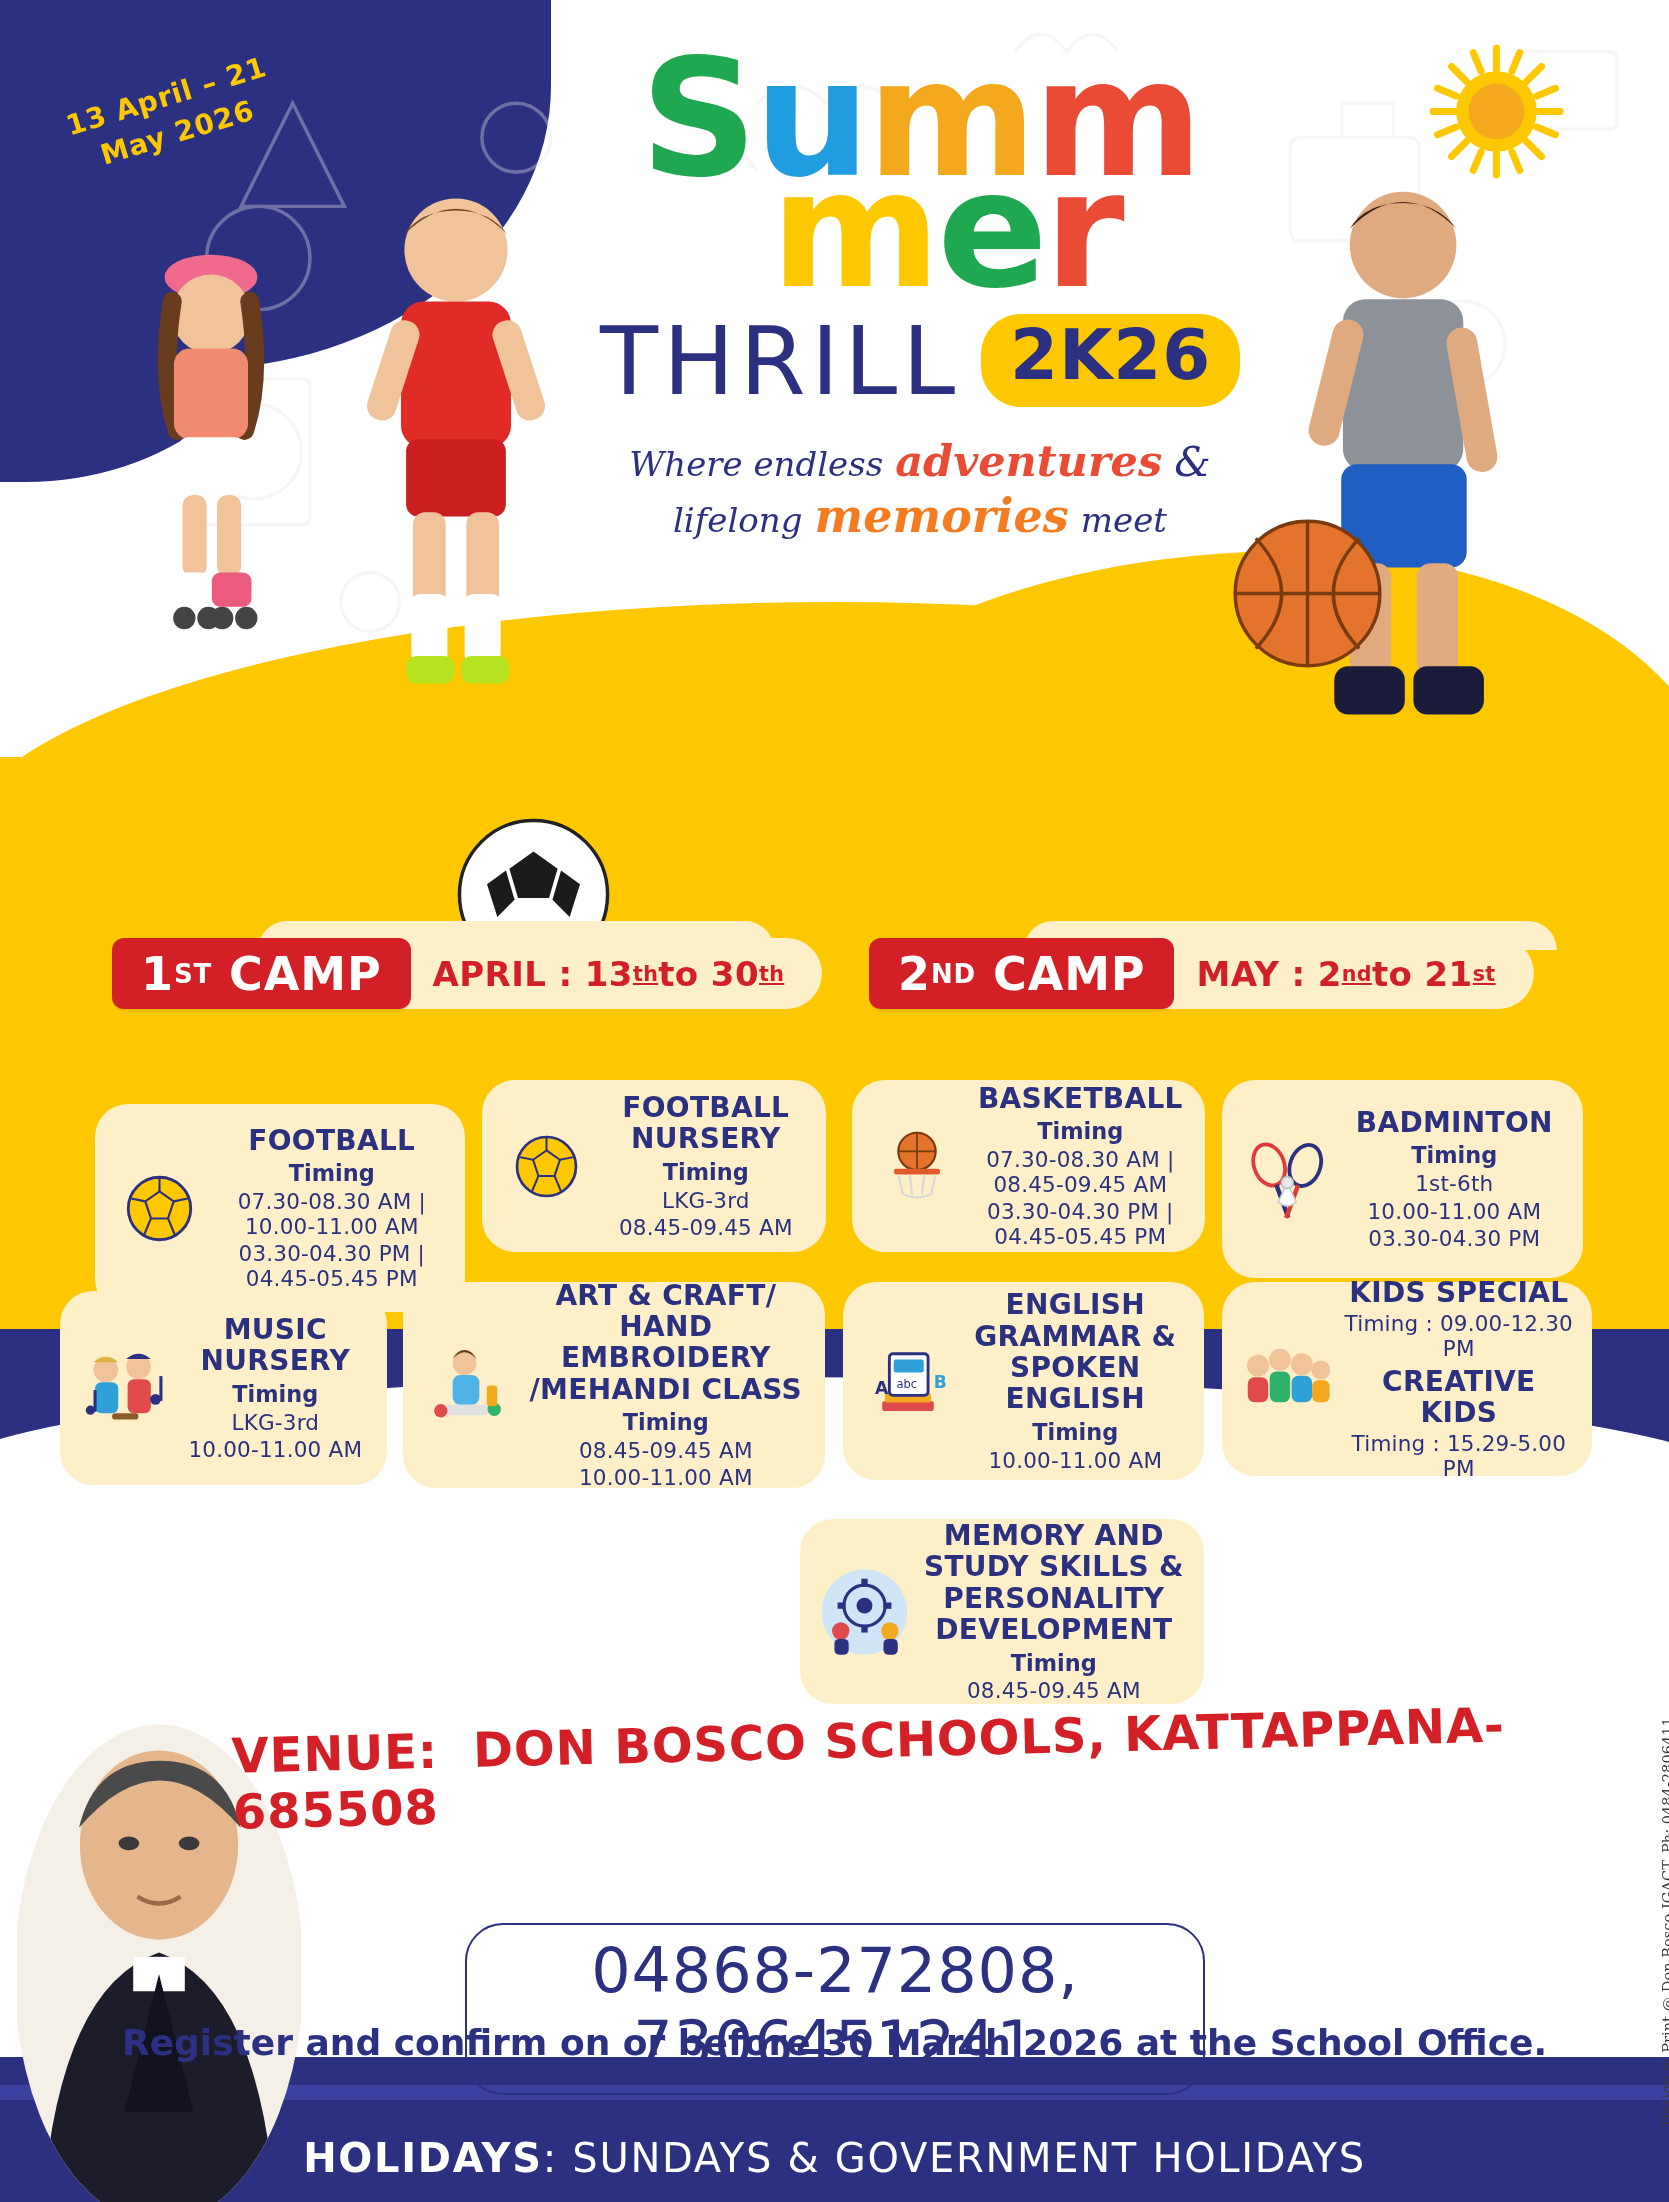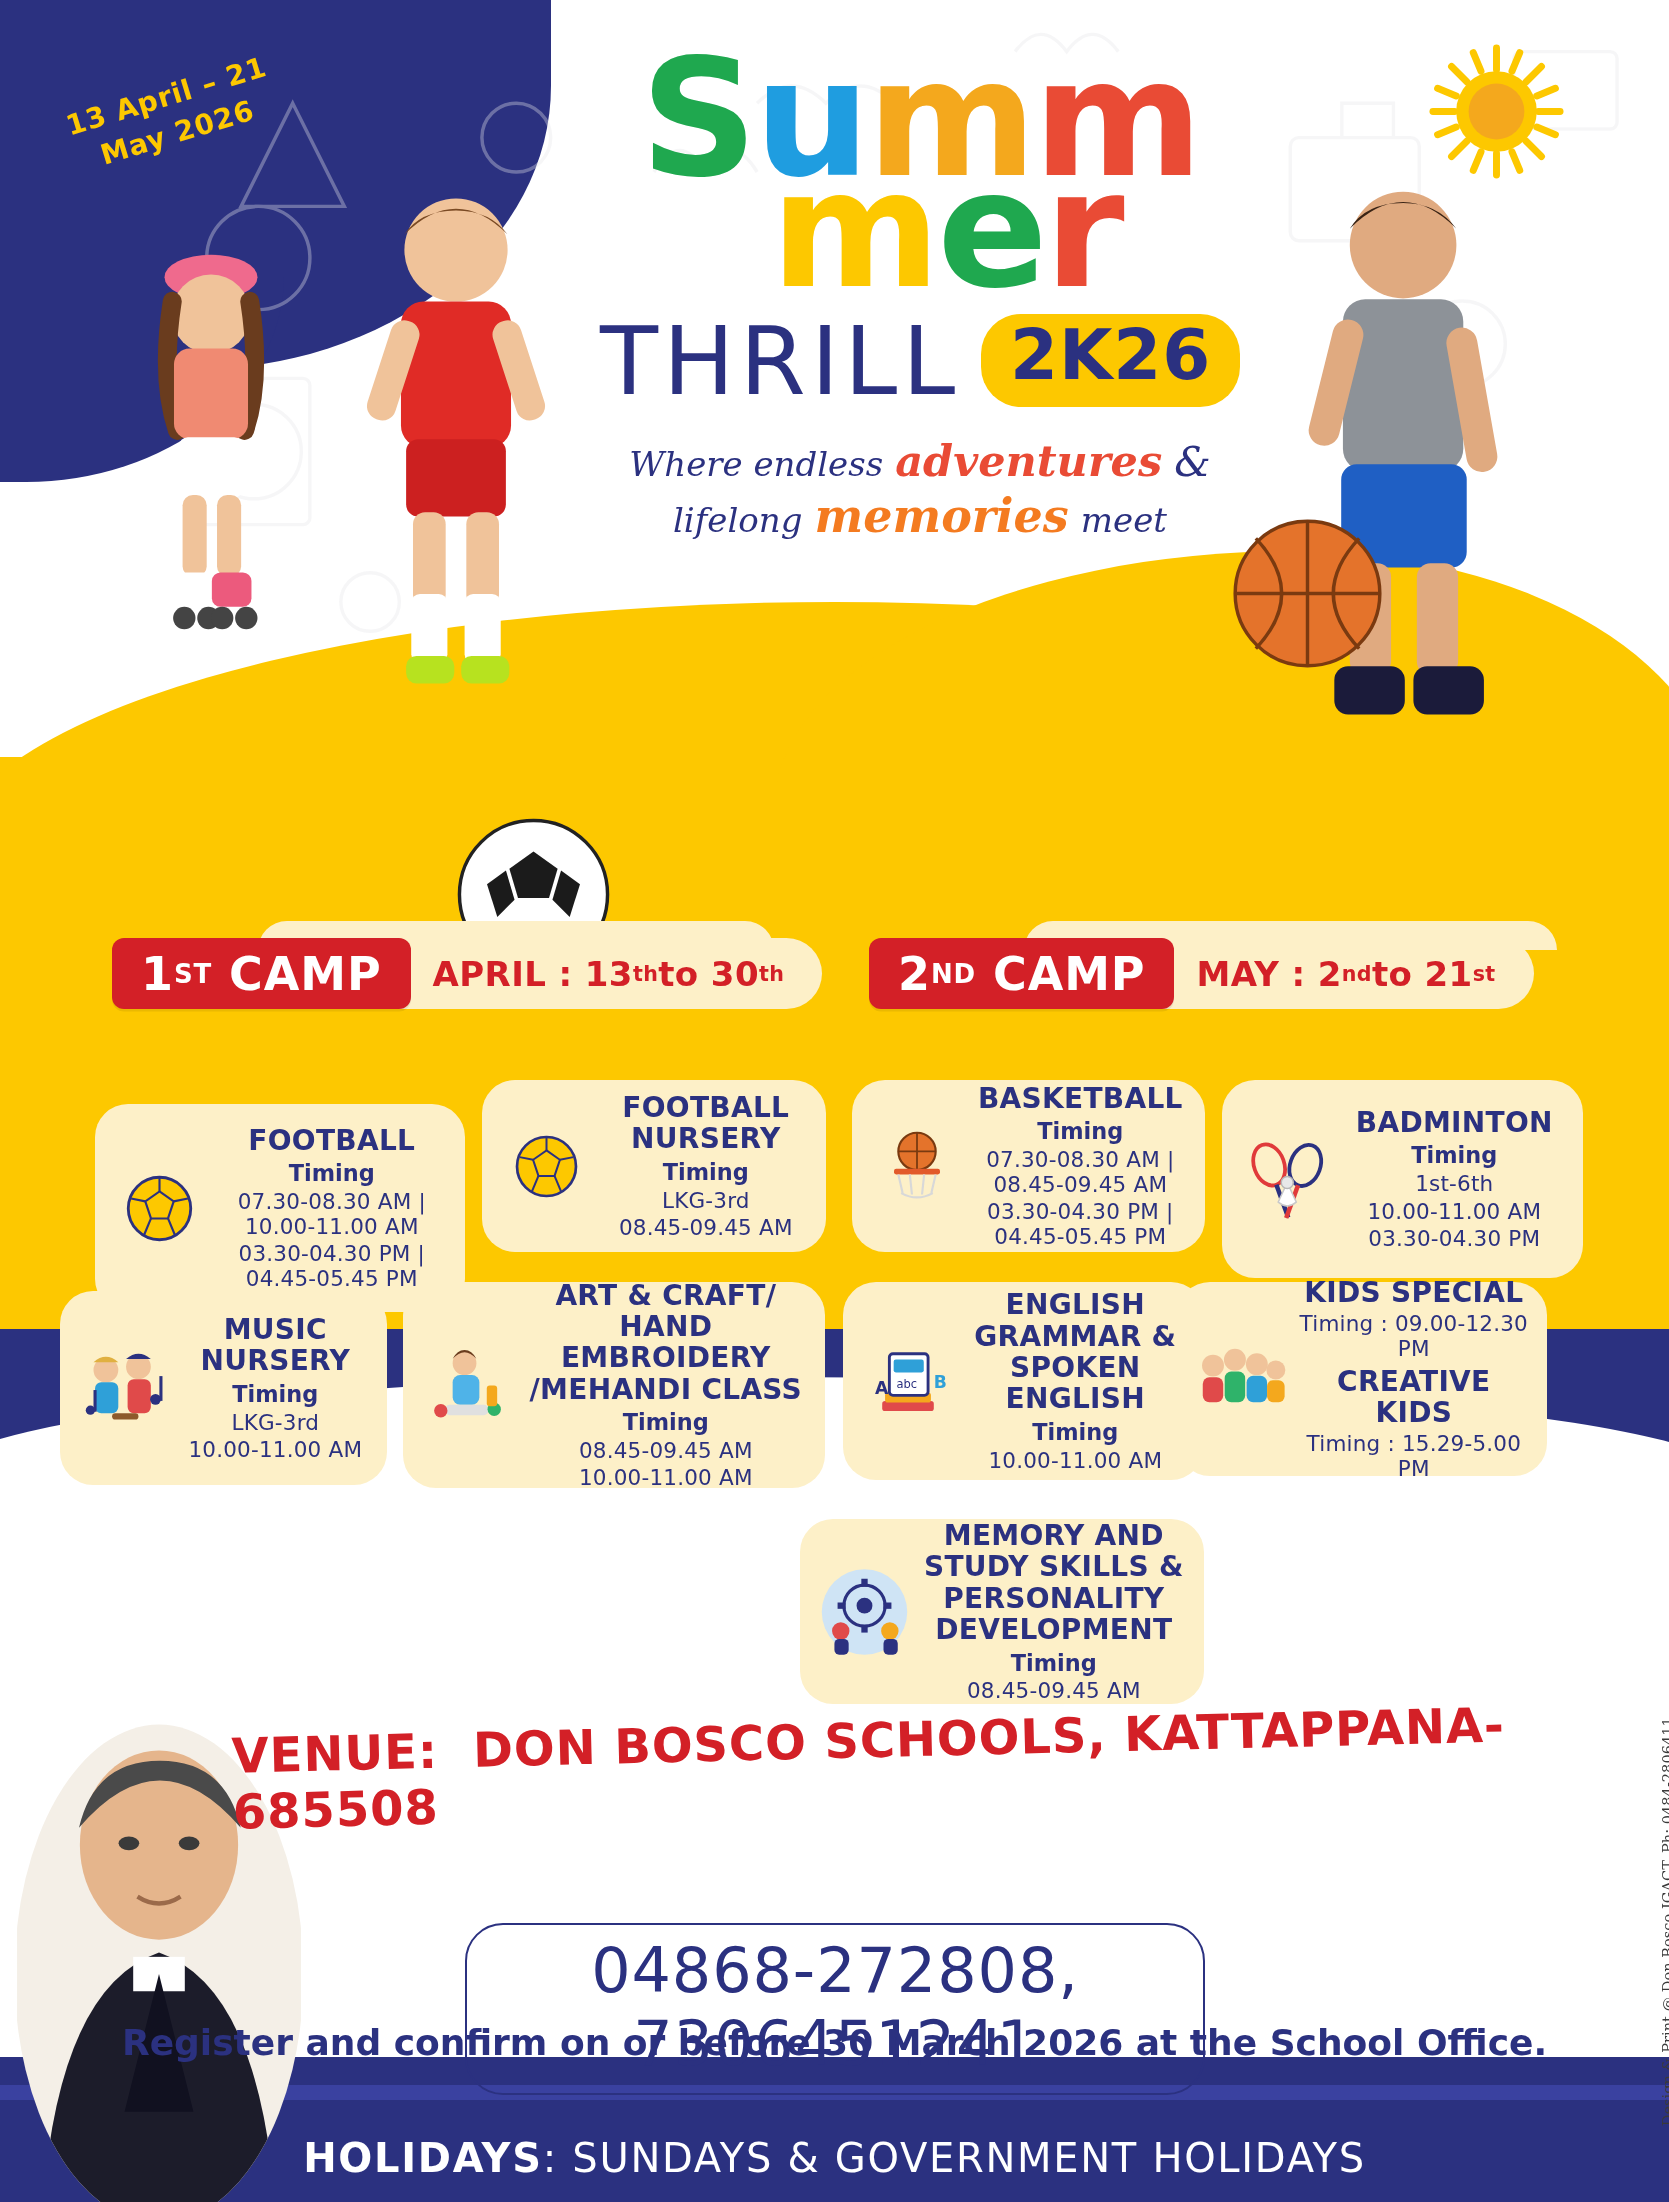--- a/index.html
+++ b/index.html
@@ -207,21 +207,21 @@
     font-family: "DejaVu Sans", sans-serif;
     font-weight: bold;
     font-size: 34px;
     display: flex;
     align-items: center;
     padding: 0 38px 0 60px;
     margin-left: -38px;
     border-radius: 0 38px 38px 0;
     letter-spacing: 0.4px;
   }
-  .camp-dates sup { font-size: 20.6px; }
+  .camp-dates sup { font-size: 20.6px; text-decoration: underline; }
   .camp-dates-top {
     position: absolute;
     background: #fdf0c8;
     border-radius: 38px 38px 0 0;
     height: 29px;
   }
 
   
   .card {
     position: absolute;
@@ -661,21 +661,21 @@
         <text x="96" y="70" font-family="DejaVu Sans, sans-serif" font-size="24" fill="#2fa0d8" font-weight="bold">B</text>
       </svg>
     </div>
     <div class="card-body">
       <div class="card-title">ENGLISH GRAMMAR &amp; SPOKEN ENGLISH</div>
       <div class="card-sub">Timing</div>
       <div class="card-line">10.00-11.00 AM</div>
     </div>
   </div>
 
-  <div class="card" style="left:1177px; top:1282px; width:370px; height:194px;align-items:center;">
+  <div class="card" style="left:1222px; top:1282px; width:370px; height:194px;align-items:center;">
     <div class="card-icon">
       <svg viewBox="0 0 130 110" width="95" height="83">
         <circle cx="26" cy="36" r="15" fill="#f0c39a"></circle>
           <rect x="12" y="52" width="28" height="34" rx="9" fill="#e04a4a"></rect>
         <circle cx="56" cy="28" r="15" fill="#f0c39a"></circle>
           <rect x="42" y="44" width="28" height="42" rx="9" fill="#2fb36a"></rect>
         <circle cx="86" cy="34" r="15" fill="#f0c39a"></circle>
           <rect x="72" y="50" width="28" height="36" rx="9" fill="#2fa0d8"></rect>
         <circle cx="112" cy="42" r="13" fill="#f0c39a"></circle>
           <rect x="100" y="56" width="24" height="30" rx="8" fill="#f4a81d"></rect>

